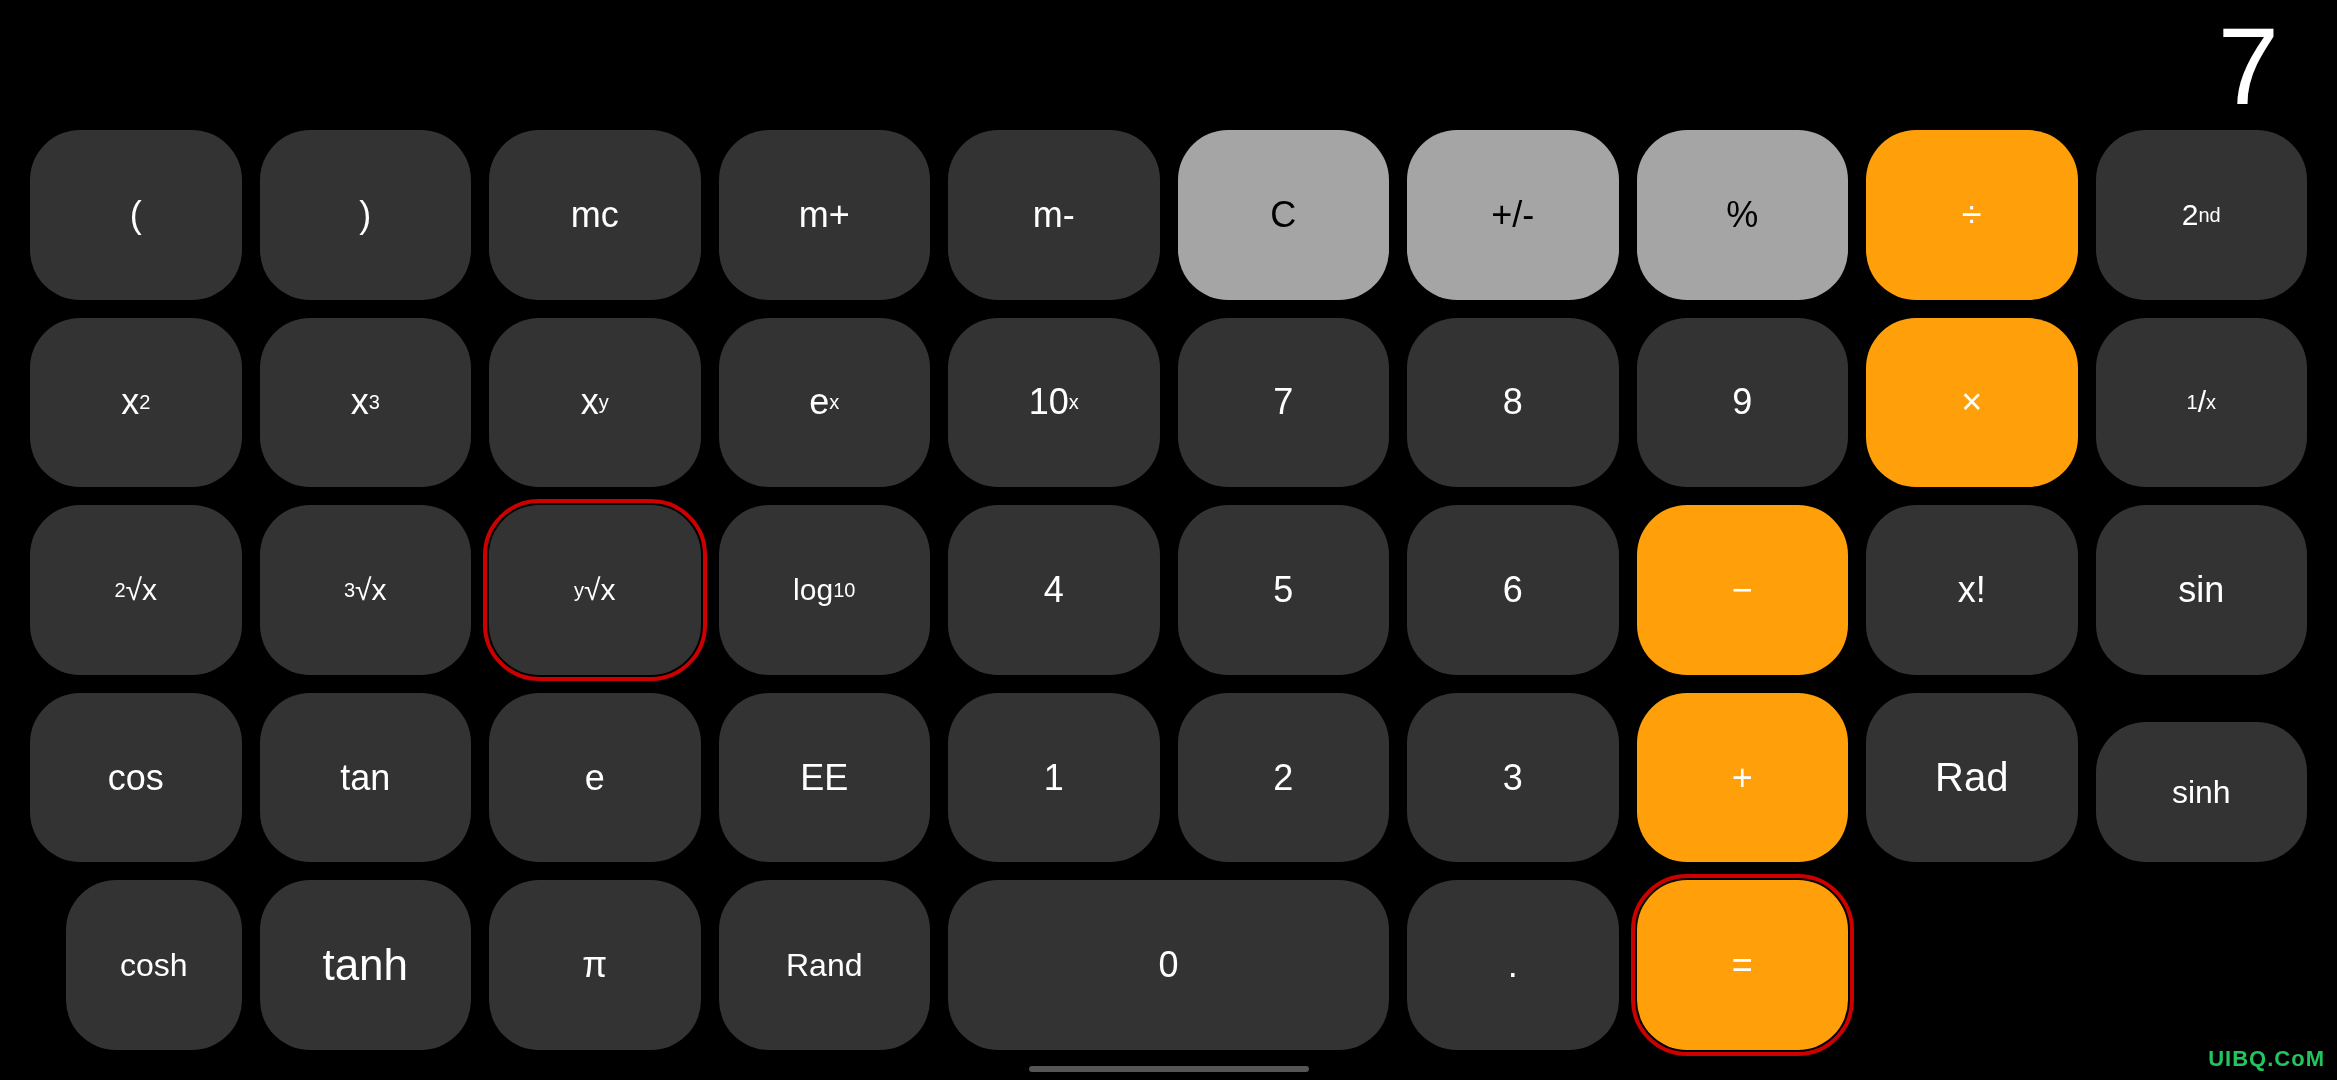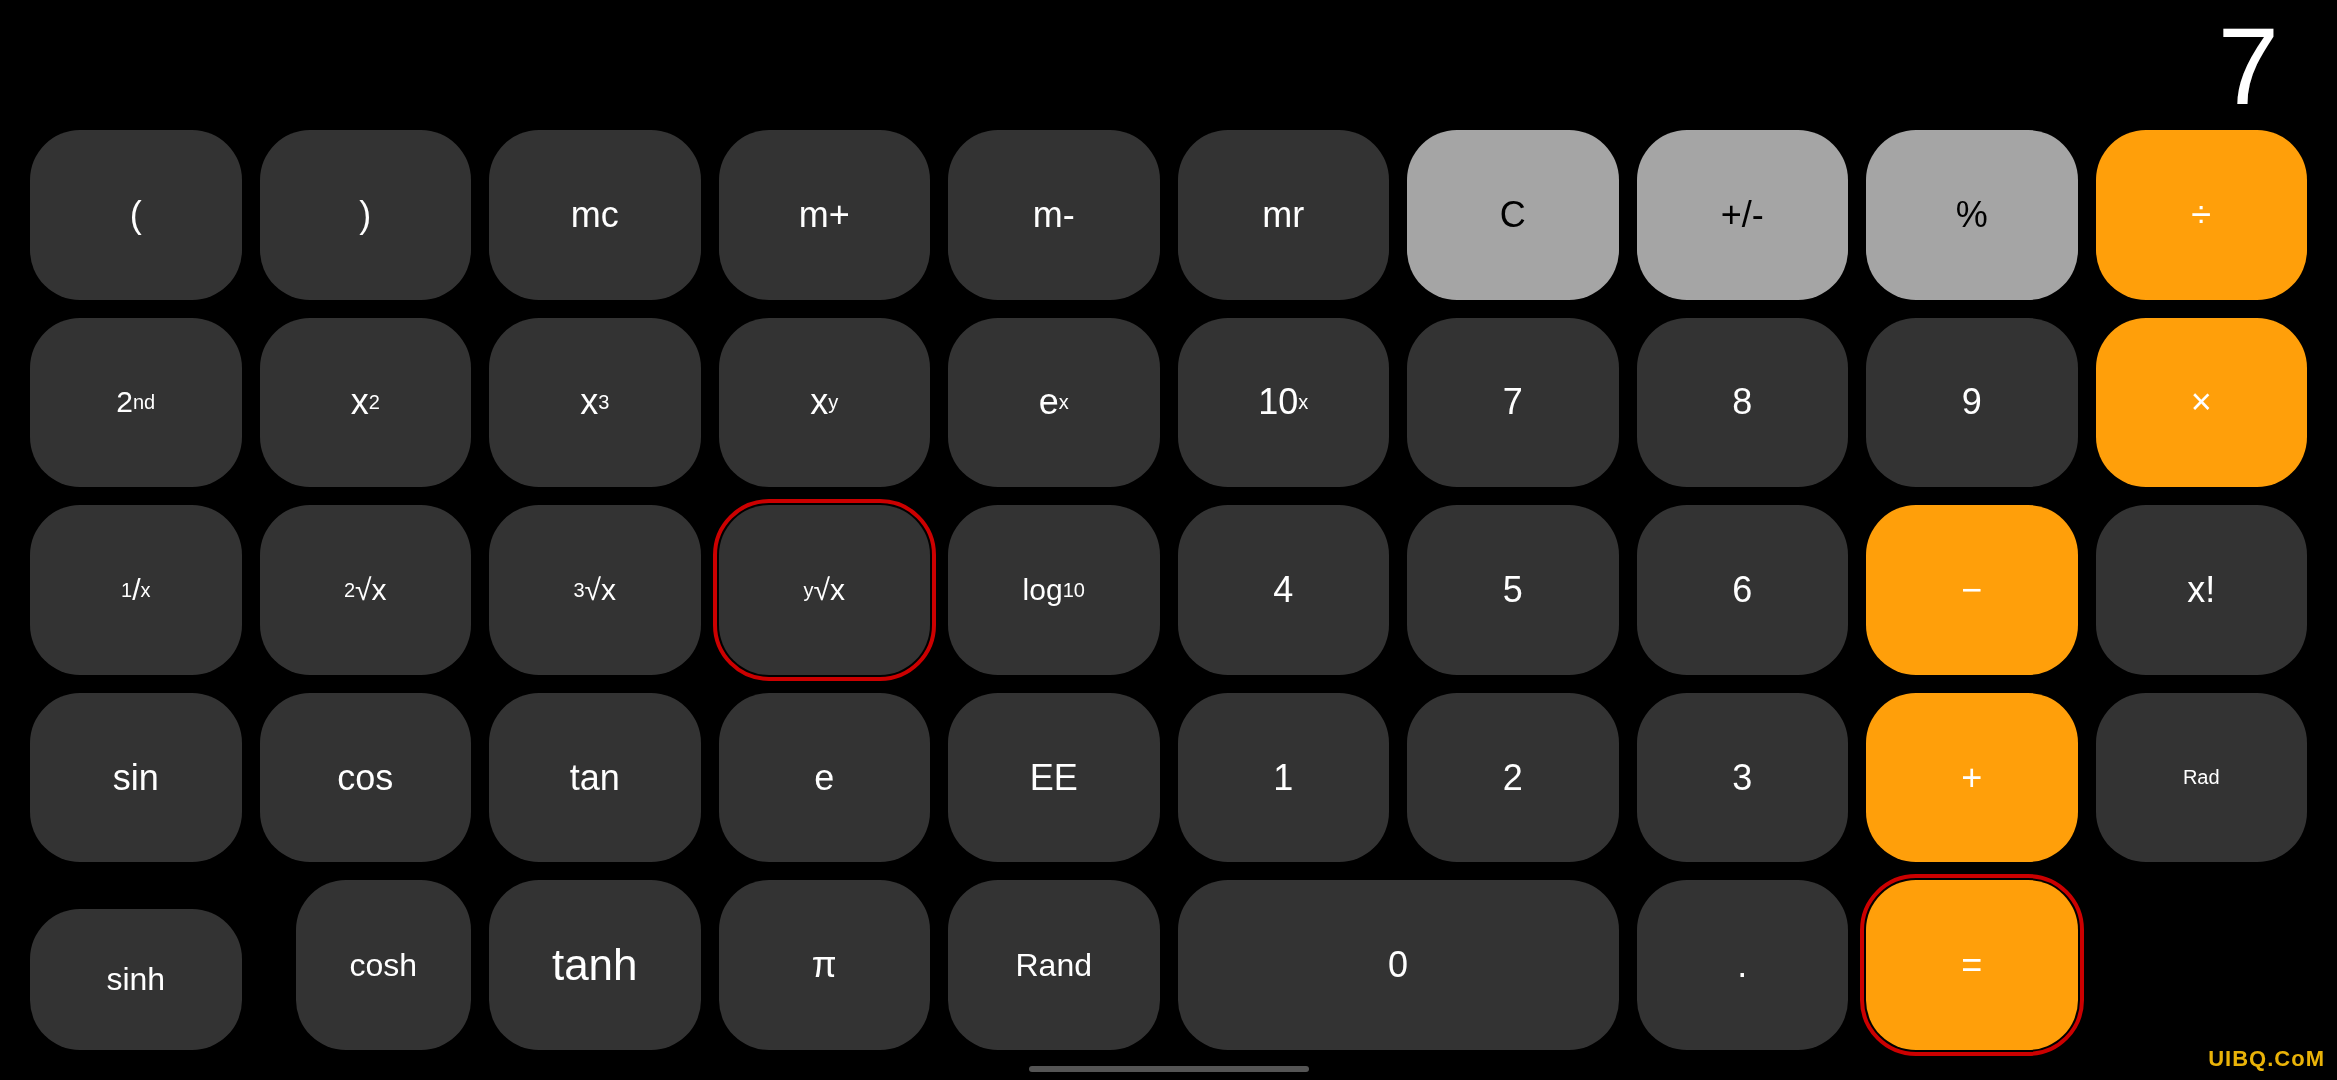--- a/index.html
+++ b/index.html
@@ -83,21 +83,21 @@
 
     .highlighted-red {
       outline: 4px solid #cc0000;
       outline-offset: 2px;
     }
 
     .watermark {
       position: absolute;
       bottom: 8px;
       right: 12px;
-      color: #eab308;
+      color: #22c55e;
       font-size: 22px;
       font-weight: 600;
       letter-spacing: 1px;
     }
 
     .home-indicator {
       position: absolute;
       bottom: 8px;
       left: 50%;
       transform: translateX(-50%);
@@ -114,21 +114,20 @@
   <span class="display-number">7</span>
 </div>
 
 <div class="calculator-grid">
 
   <button class="btn dark">(</button>
   <button class="btn dark">)</button>
   <button class="btn dark">mc</button>
   <button class="btn dark">m+</button>
   <button class="btn dark">m-</button>
-  <button class="btn dark">mr</button>
   <button class="btn gray">C</button>
   <button class="btn gray">+/-</button>
   <button class="btn gray">%</button>
   <button class="btn orange">÷</button>
 
   <button class="btn dark" style="font-size:30px;">2<sup>nd</sup></button>
   <button class="btn dark">x<sup>2</sup></button>
   <button class="btn dark">x<sup>3</sup></button>
   <button class="btn dark">x<sup>y</sup></button>
   <button class="btn dark">e<sup>x</sup></button>
@@ -152,21 +151,21 @@
   <button class="btn dark">sin</button>
   <button class="btn dark">cos</button>
   <button class="btn dark">tan</button>
   <button class="btn dark">e</button>
   <button class="btn dark">EE</button>
   <button class="btn dark">1</button>
   <button class="btn dark">2</button>
   <button class="btn dark">3</button>
   <button class="btn orange">+</button>
 
-  <button class="btn dark" style="font-size:20px;">Rad</button>
+  <button class="btn dark" style="font-size:40px;">Rad</button>
   <button class="btn dark" style="font-size:32px;margin-top:29px;">sinh</button>
   <button class="btn dark" style="font-size:32px;margin-left:36px;">cosh</button>
   <button class="btn dark" style="font-size:44px;">tanh</button>
   <button class="btn dark">π</button>
   <button class="btn dark" style="font-size:32px;">Rand</button>
   <button class="btn dark" style="grid-column: span 2;">0</button>
   <button class="btn dark">.</button>
   <button class="btn orange highlighted-red">=</button>
 
 </div>

